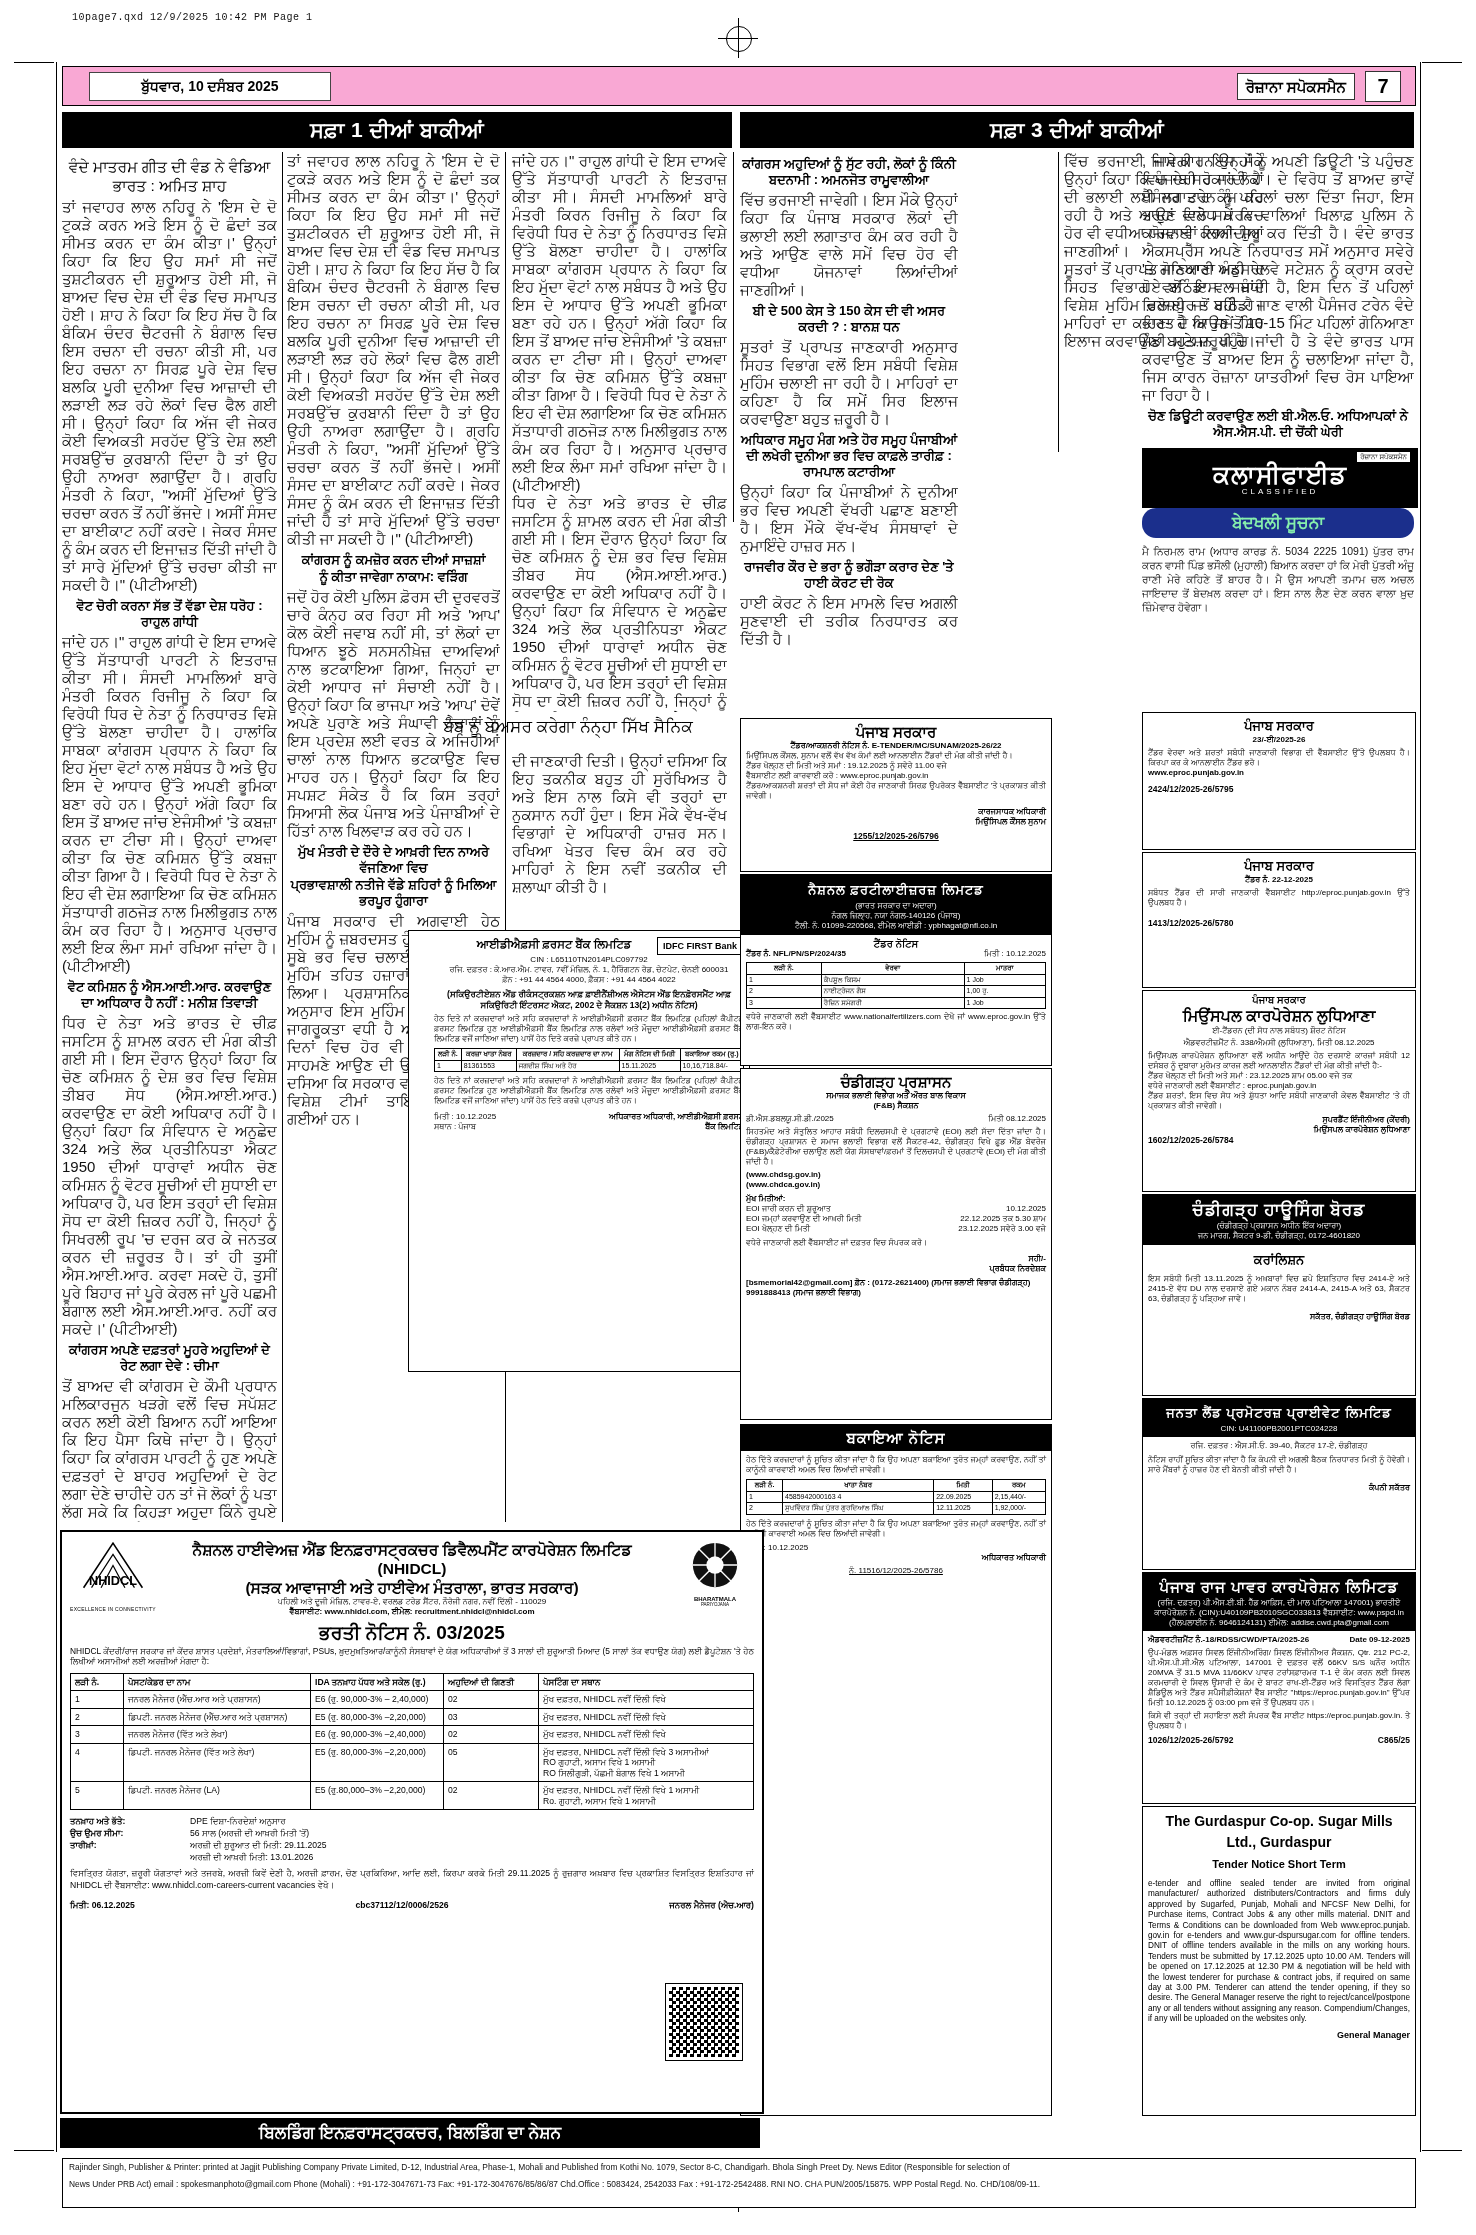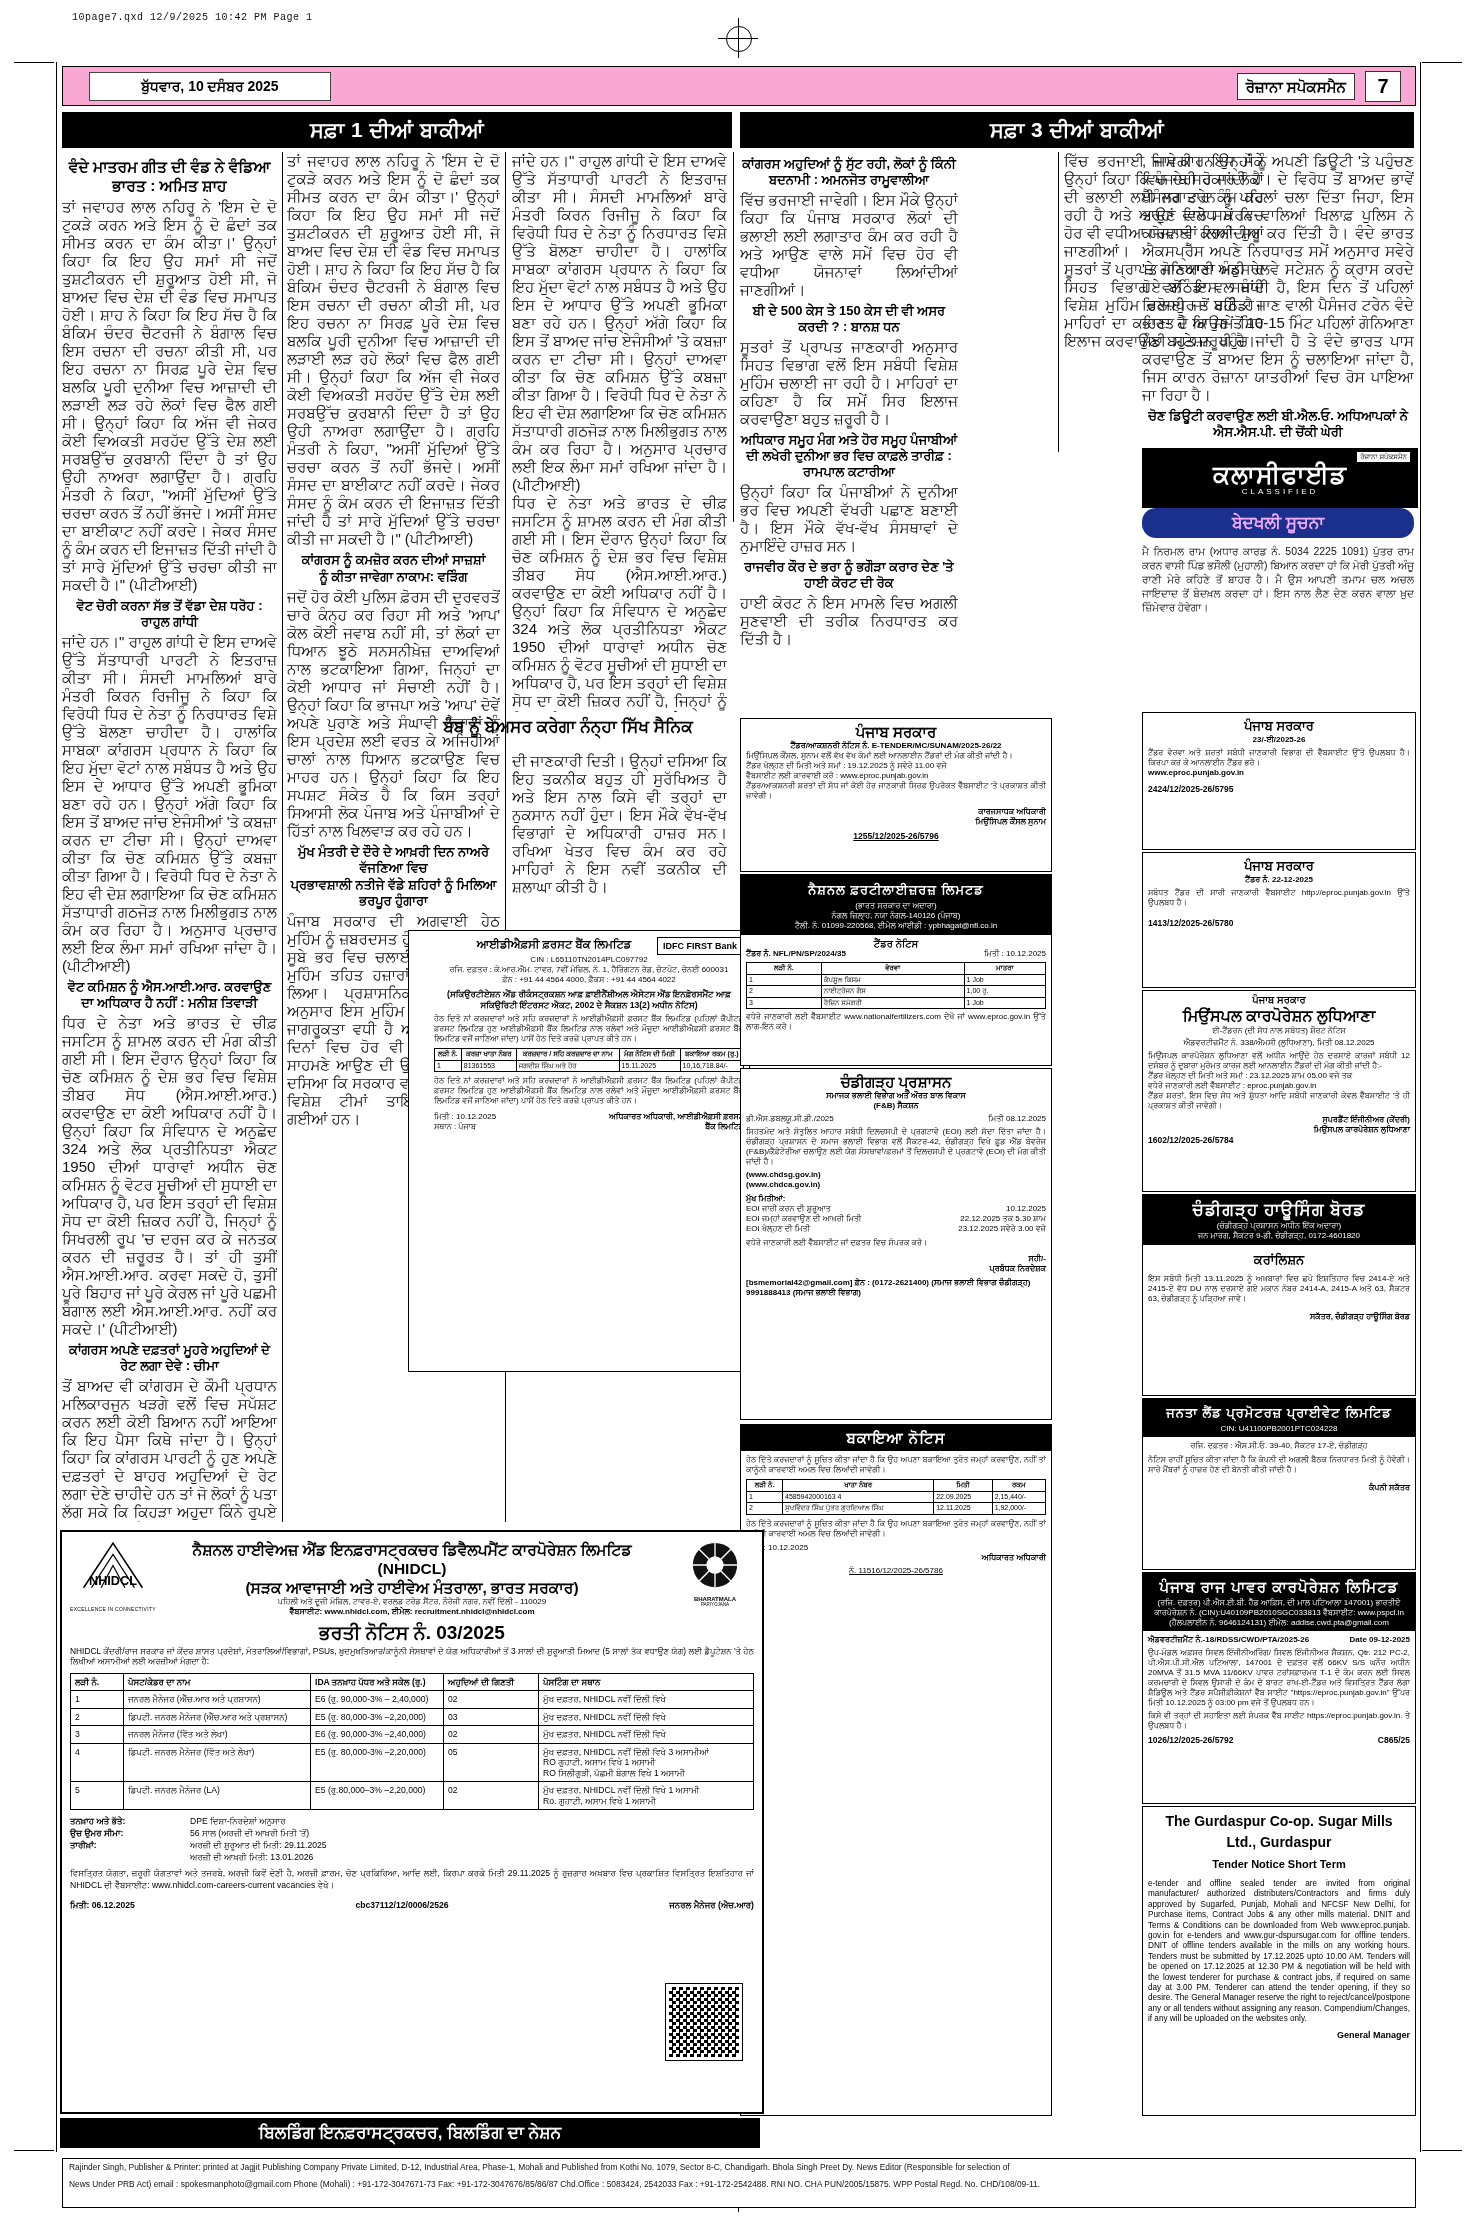--- a/index.html
+++ b/index.html
@@ -40,21 +40,21 @@
     display:flex;align-items:center;justify-content:center;
     font-size:21px;font-weight:bold;letter-spacing:.5px;
   }
 
   
   .col{position:absolute;overflow:hidden;}
   .body-text{
     font-size:15px;line-height:18px;color:#111;text-align:justify;
     word-spacing:-0.3px;
   }
-  .head2{font-size:15.5px;font-weight:bold;line-height:19px;text-align:center;margin:5px 0 3px;color:#000;}
+  .head2{font-size:15.5px;font-weight:normal;line-height:19px;text-align:center;margin:5px 0 3px;color:#000;}
   .head3{font-size:13px;font-weight:bold;line-height:16px;text-align:center;margin:4px 0 3px;color:#000;}
   .vrule{position:absolute;width:1px;background:#000;}
 
   
   .adbox{position:absolute;border:1.5px solid #000;background:#fff;overflow:hidden;}
   .adbox-inner{padding:4px 5px;}
   .ad-gov-title{font-size:15px;font-weight:bold;text-align:center;line-height:18px;}
   .ad-title-lg{font-size:18px;font-weight:bold;text-align:center;line-height:21px;}
   .ad-sub{font-size:8px;text-align:center;line-height:10px;}
   .ad-line{font-size:8px;line-height:10px;text-align:justify;}
@@ -66,21 +66,21 @@
 
   
   #classified{position:absolute;left:1142px;top:448px;width:272px;height:56px;background:#000;
       border:2px solid #000;display:flex;flex-direction:column;align-items:center;justify-content:center;}
   #classified .big{color:#fff;font-size:25px;font-weight:bold;letter-spacing:1px;line-height:26px;}
   #classified .small{color:#fff;font-size:8px;letter-spacing:3px;}
   #classified .tag{position:absolute;right:6px;top:2px;background:#fff;color:#000;font-size:7px;padding:1px 3px;}
 
   #bedakhli{position:absolute;left:1142px;top:508px;width:272px;height:30px;background:#1b2f8c;
       border-radius:14px;display:flex;align-items:center;justify-content:center;
-      color:#f0abfc;font-size:17px;font-weight:bold;}
+      color:#86efac;font-size:17px;font-weight:bold;}
 
   
   #nhidcl{position:absolute;left:60px;top:1530px;width:700px;height:580px;border:2px solid #000;background:#fff;}
   #nhidcl .logo-l{position:absolute;left:8px;top:8px;width:86px;height:74px;}
   #nhidcl .logo-r{position:absolute;right:10px;top:8px;width:74px;height:74px;text-align:center;}
   .nh-title{font-size:15.5px;font-weight:bold;text-align:center;line-height:19px;}
   .nh-sub{font-size:8px;text-align:center;line-height:10px;}
   .nh-notice{font-size:19px;font-weight:bold;text-align:center;margin:5px 0 2px;}
   .nh-intro{font-size:8.4px;line-height:10.4px;text-align:justify;padding:0 8px;}
   table.nh{width:684px;margin:6px auto 0;border-collapse:collapse;font-size:8.6px;}

